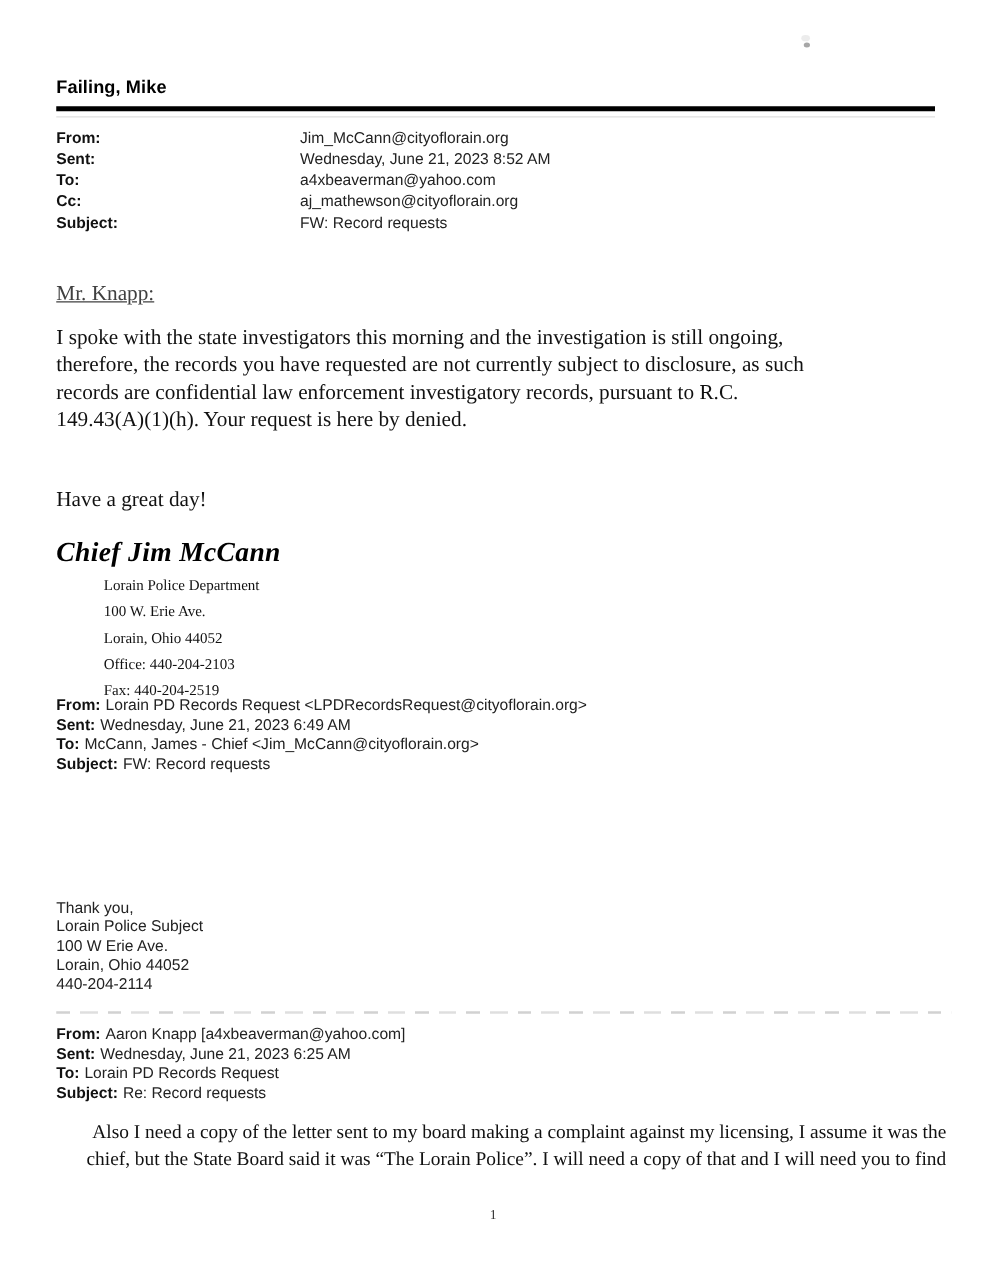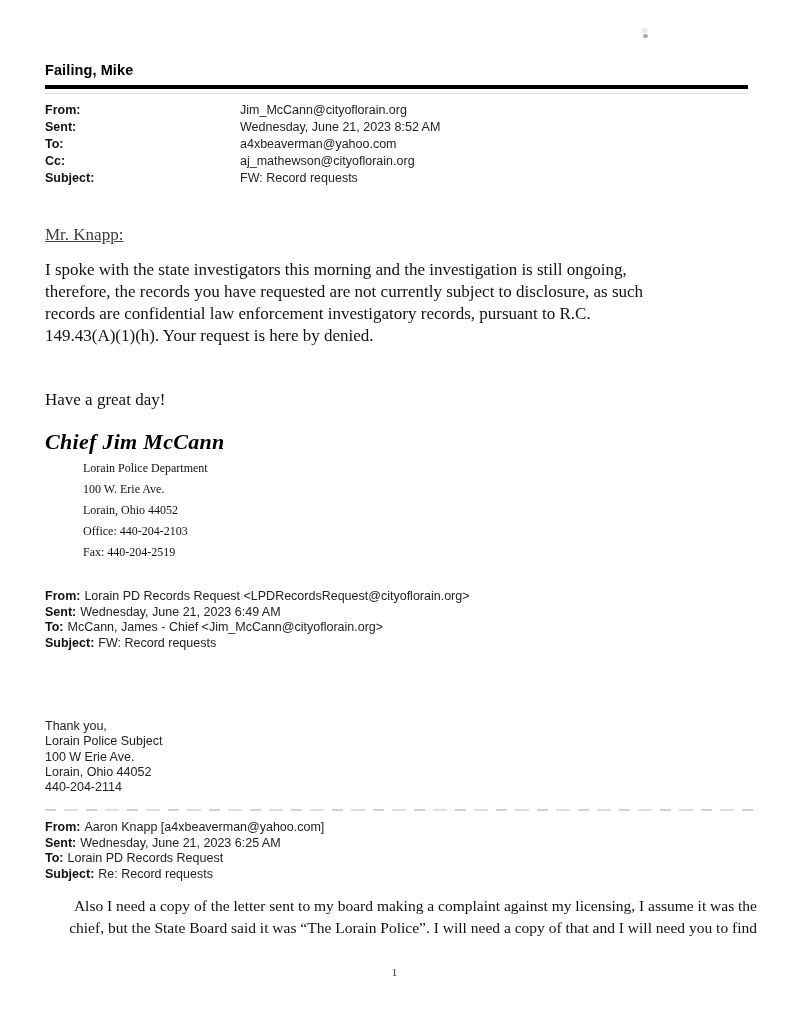--- a/index.html
+++ b/index.html
@@ -50,21 +50,21 @@
 
   .signame{
     position:absolute;left:45px;top:429px;
     font-size:22px;font-weight:bold;font-style:italic;color:#000;
     letter-spacing:.3px;
   }
   .siglines{position:absolute;left:45px;top:458px;font-size:12px;line-height:21px;color:#111;margin-left:38px;}
 
   .qhdr{width:700px;font-size:12.5px;line-height:15.7px;color:#222;}
   .qhdr .b{font-weight:bold;color:#111;margin-right:4px;}
-  .hdr2{position:absolute;left:45px;top:589px;}
+  .hdr2{position:absolute;left:45px;top:557px;}
   .hdr3{position:absolute;left:45px;top:820px;}
 
   .thanks{position:absolute;left:45px;top:719px;font-size:12.5px;line-height:15.3px;color:#222;}
 
   .sep{
     position:absolute;left:45px;top:809px;width:716px;height:2px;
     background:
       repeating-linear-gradient(90deg,#c2c2c2 0 11px,transparent 11px 19px,#d4d4d4 19px 33px,transparent 33px 41px);
     opacity:.75;
   }

